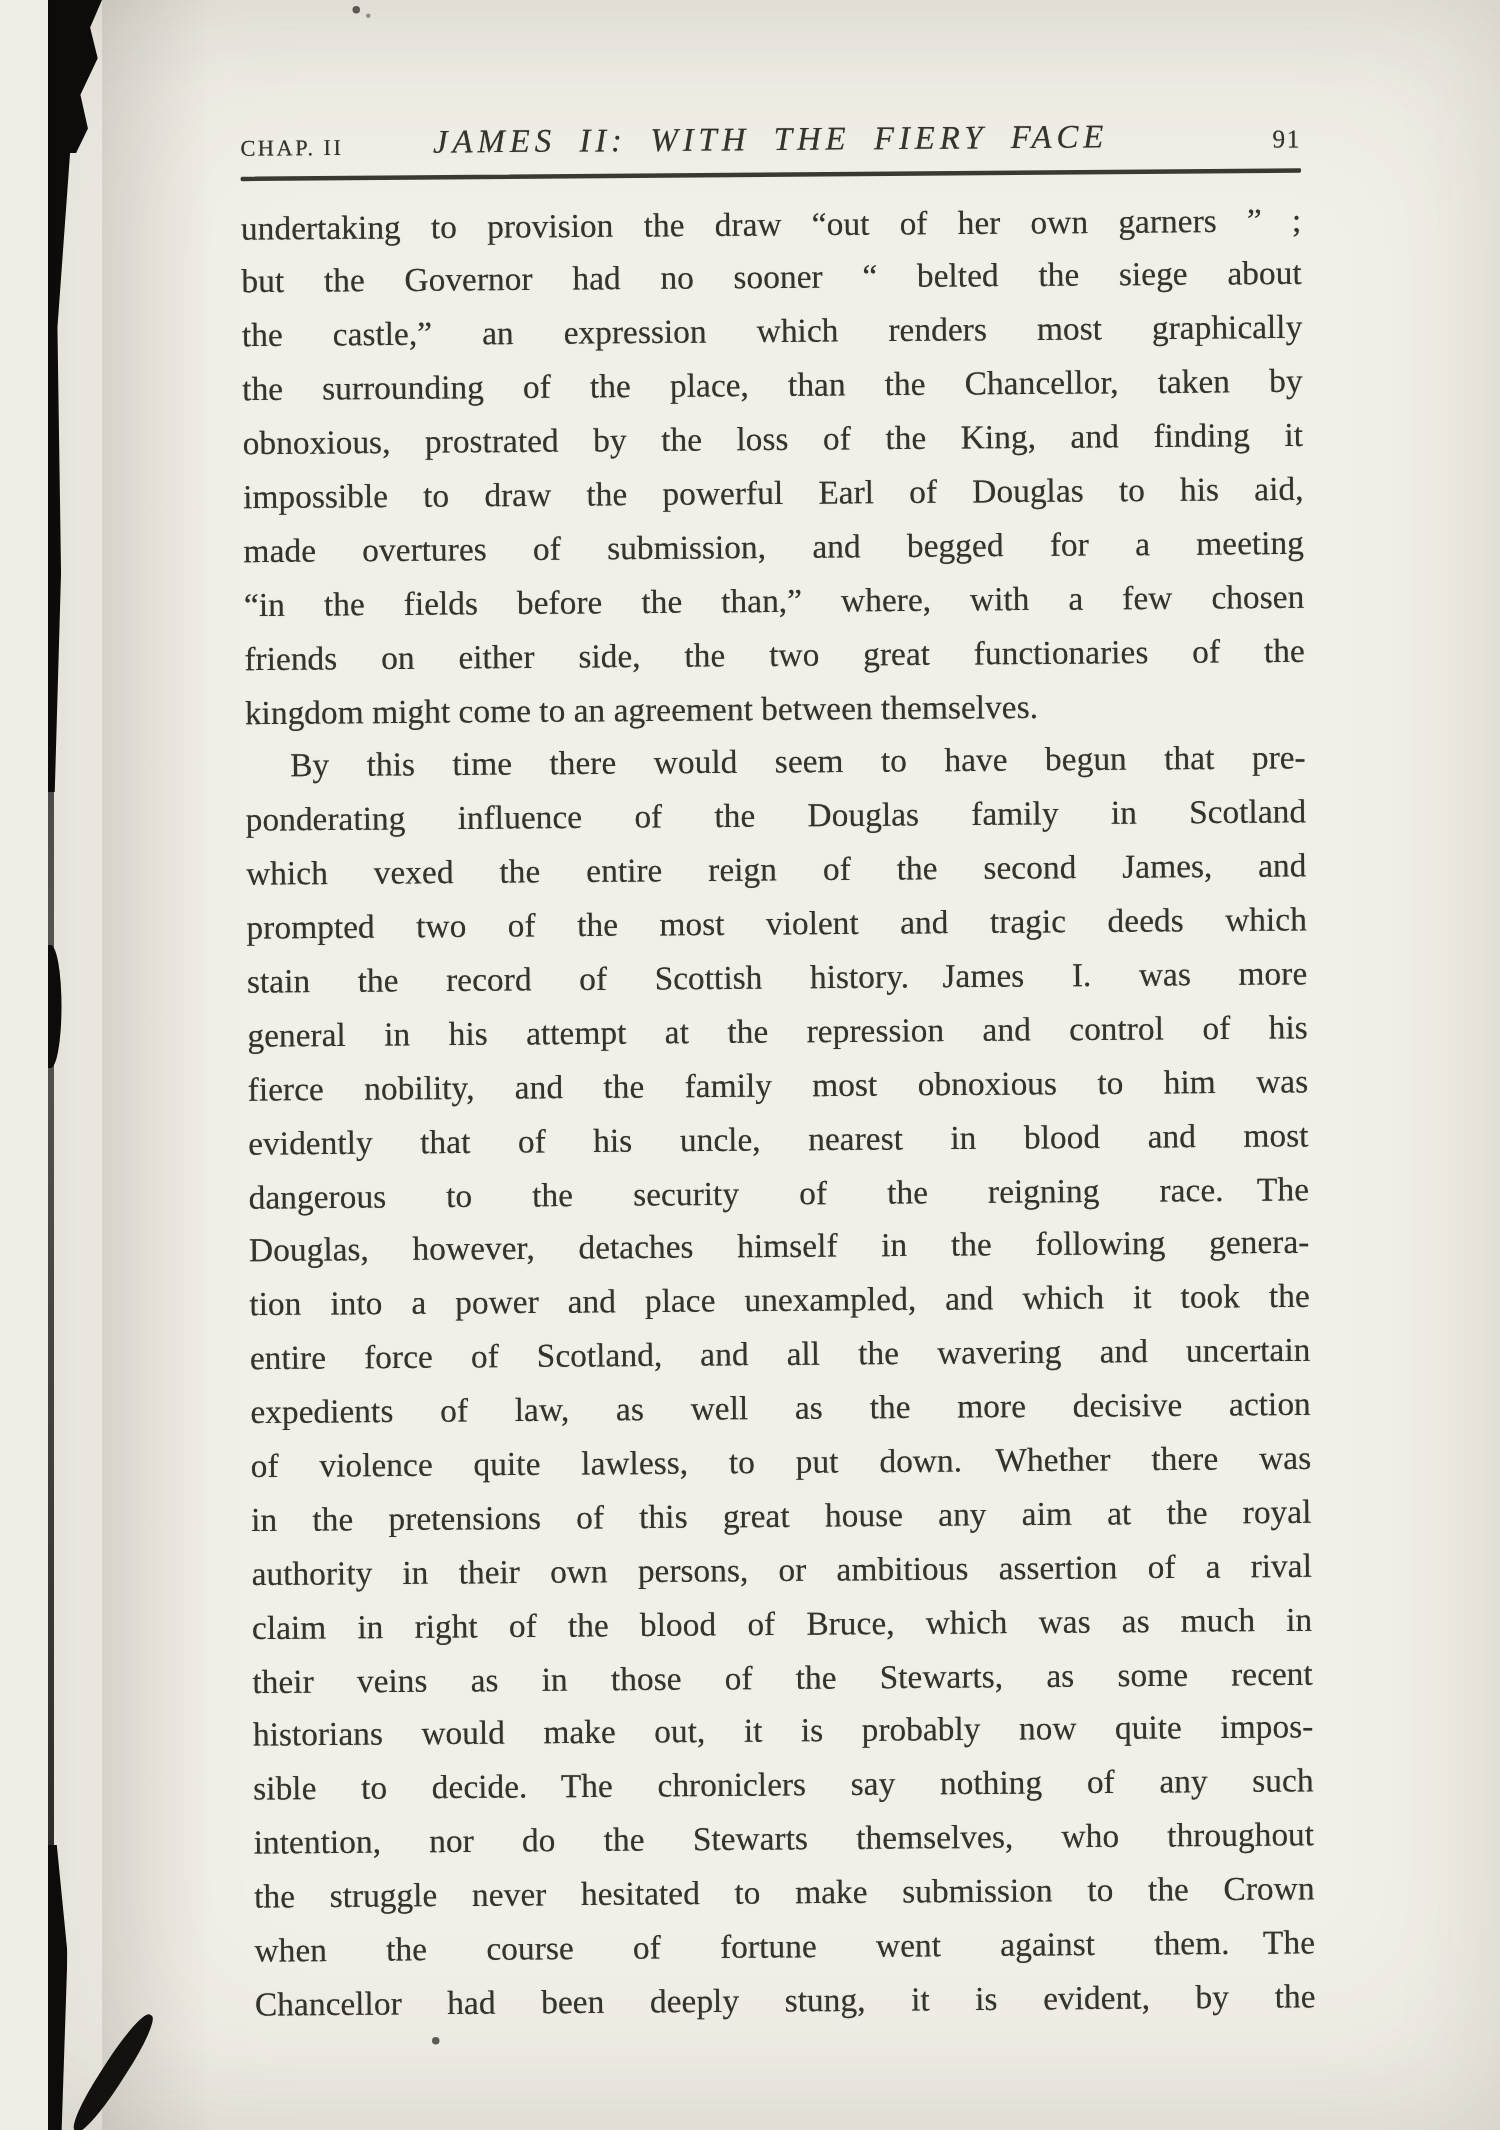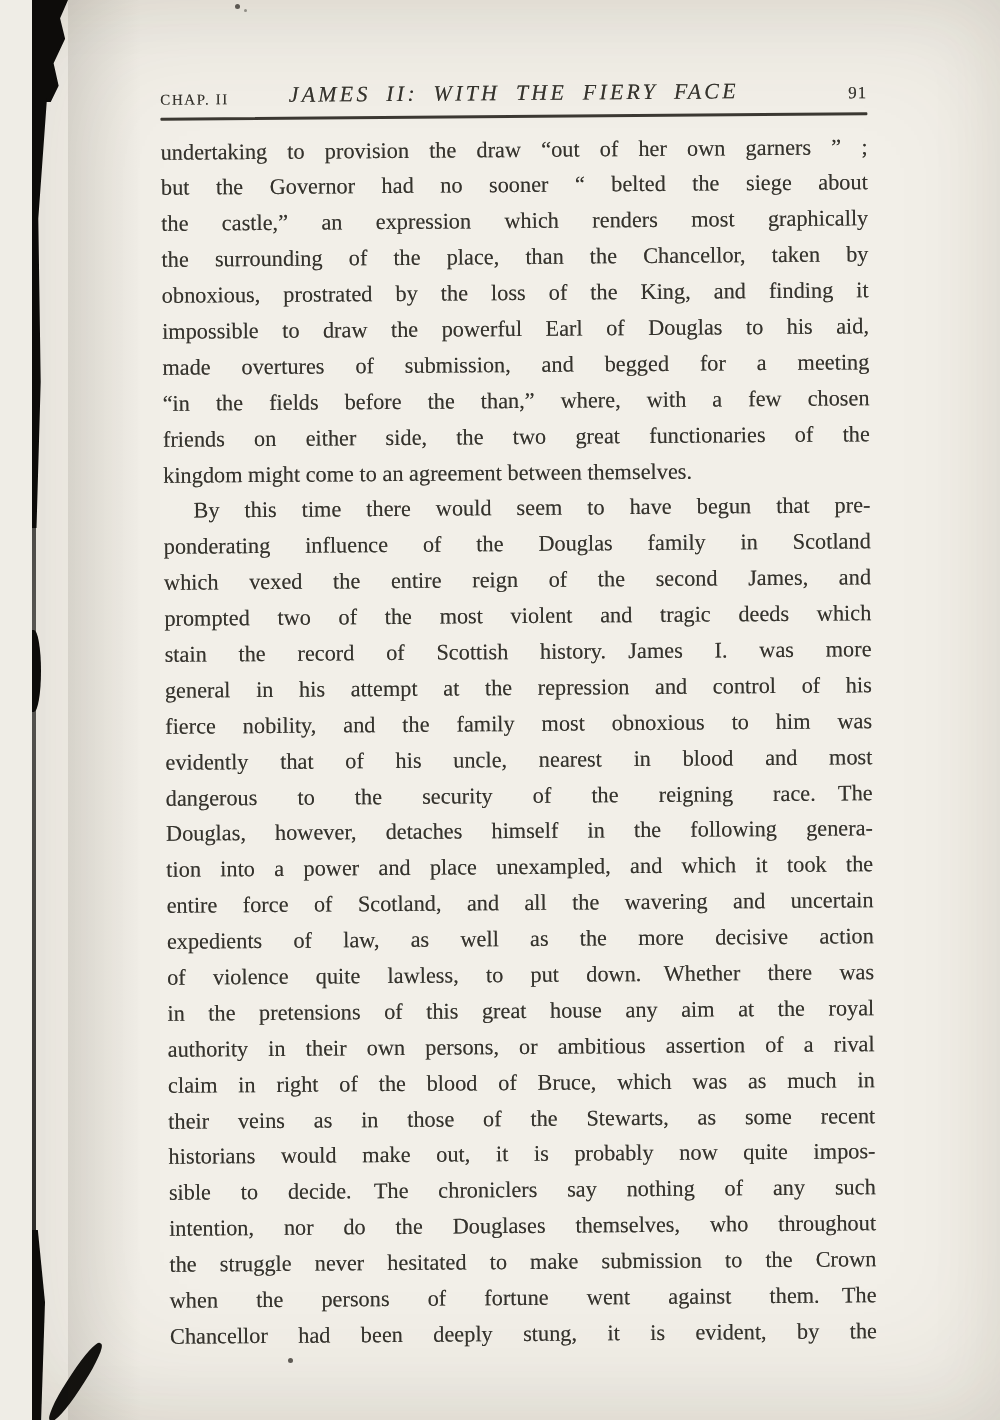--- a/index.html
+++ b/index.html
@@ -445,41 +445,41 @@
           <span>nothing</span>
           <span>of</span>
           <span>any</span>
           <span>such</span>
         </div>
         <div class="line just">
           <span>intention,</span>
           <span>nor</span>
           <span>do</span>
           <span>the</span>
-          <span>Douglases</span>
+          <span>Stewarts</span>
           <span>themselves,</span>
           <span>who</span>
           <span>throughout</span>
         </div>
         <div class="line just">
           <span>the</span>
           <span>struggle</span>
           <span>never</span>
           <span>hesitated</span>
           <span>to</span>
           <span>make</span>
           <span>submission</span>
           <span>to</span>
           <span>the</span>
           <span>Crown</span>
         </div>
         <div class="line just">
           <span>when</span>
           <span>the</span>
-          <span>persons</span>
+          <span>course</span>
           <span>of</span>
           <span>fortune</span>
           <span>went</span>
           <span>against</span>
           <span>them. The</span>
         </div>
         <div class="line just">
           <span>Chancellor</span>
           <span>had</span>
           <span>been</span>

